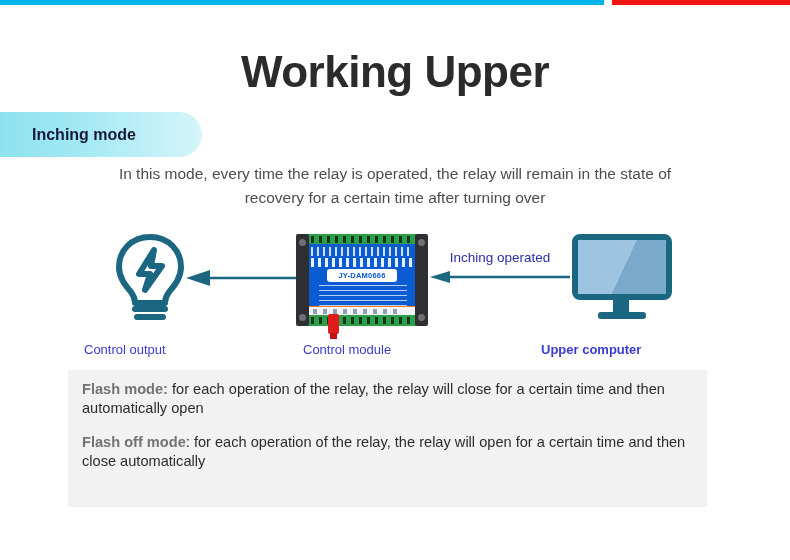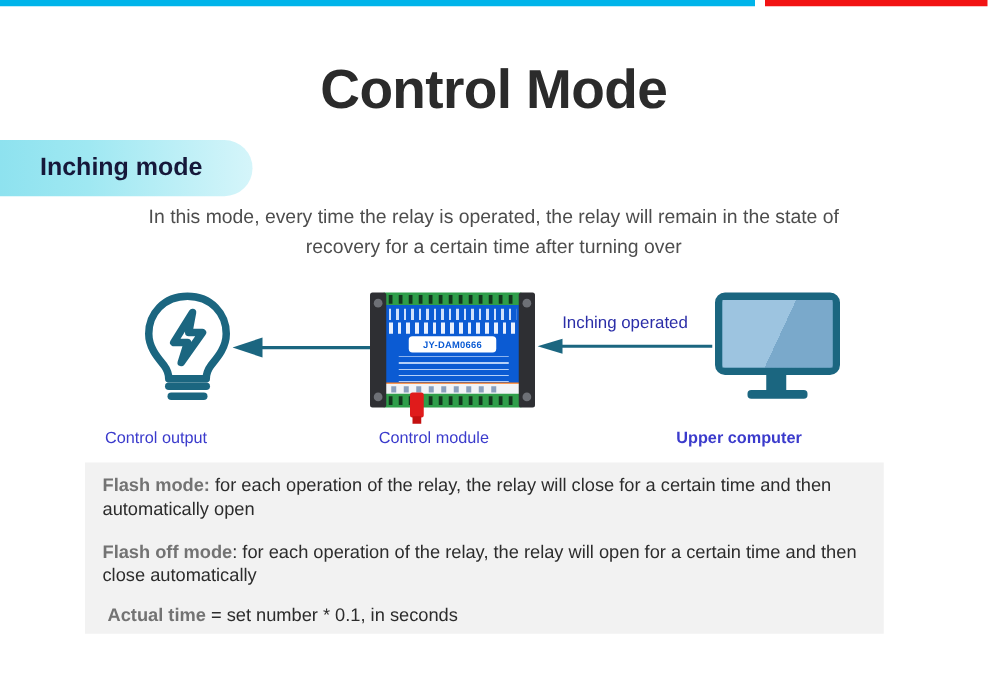--- a/index.html
+++ b/index.html
@@ -27,21 +27,21 @@
   
   #mode-badge{
     position:absolute;left:0;top:112px;
     width:202px;height:45px;
     border-radius:0 24px 24px 0;
     background:linear-gradient(90deg,#8ee2ef 0%,#9fe8f2 35%,#d5f5fa 100%);
     display:flex;align-items:center;
   }
   #mode-badge span{
     margin-left:32px;
-    font-size:20px;font-weight:bold;color:#16183a;
+    font-size:16px;font-weight:bold;color:#16183a;
   }
 
   
   #mode-desc{
     position:absolute;top:162px;left:110px;width:570px;
     text-align:center;
     font-size:15.5px;color:#4d4d4d;line-height:1.55;
   }
 
   .bulb{position:absolute;left:110px;top:232px;width:80px;height:96px;}
@@ -111,21 +111,21 @@
   #info-box .l3{margin-top:13px;padding-left:4px;}
 </style>
 </head>
 <body>
 
 <div id="topbar">
   <div class="bar-cyan"></div>
   <div class="bar-red"></div>
 </div>
 
-<div id="page-title">Control Mode</div>
+<div id="page-title">Working Upper</div>
 
 <div id="mode-badge">
   <span>Inching mode</span>
 </div>
 
 <div id="mode-desc">In this mode, every time the relay is operated, the relay will remain in the state of recovery for a certain time after turning over</div>
 
 <div>
 
   <div class="bulb">
@@ -227,16 +227,13 @@
   <div class="caption" id="cap-upper">Upper computer</div>
 </div>
 
 <div id="info-box">
   <p>
     <b>Flash mode:</b><span> for each operation of the relay, the relay will close for a certain time and then automatically open</span>
   </p>
   <p class="gap">
     <b>Flash off mode</b><span>: for each operation of the relay, the relay will open for a certain time and then close automatically</span>
   </p>
-  <p class="l3">
-    <b>Actual time</b><span> = set number * 0.1, in seconds</span>
-  </p>
 </div>
 
 </body></html>

